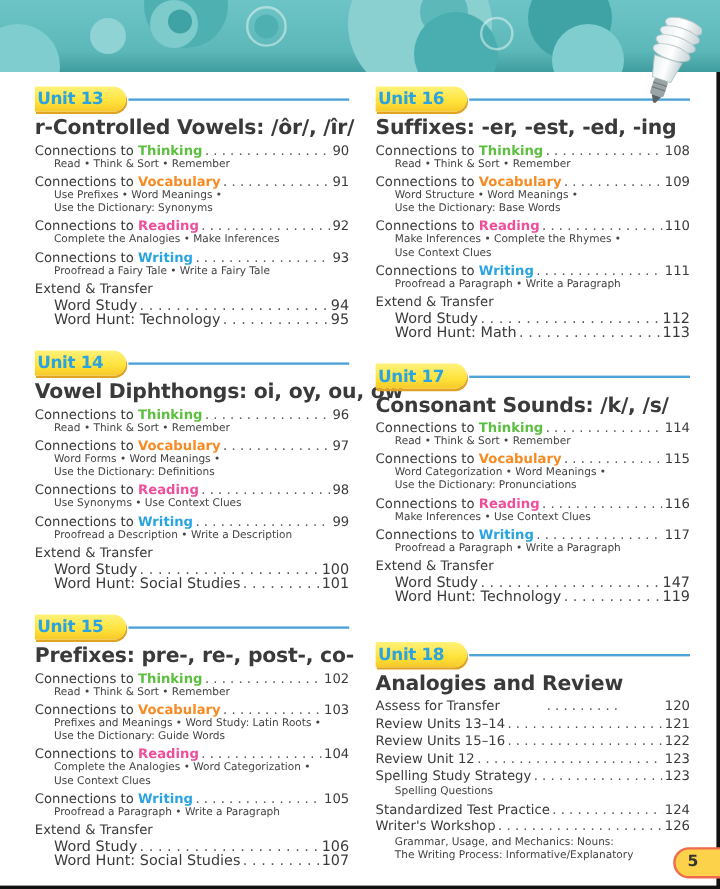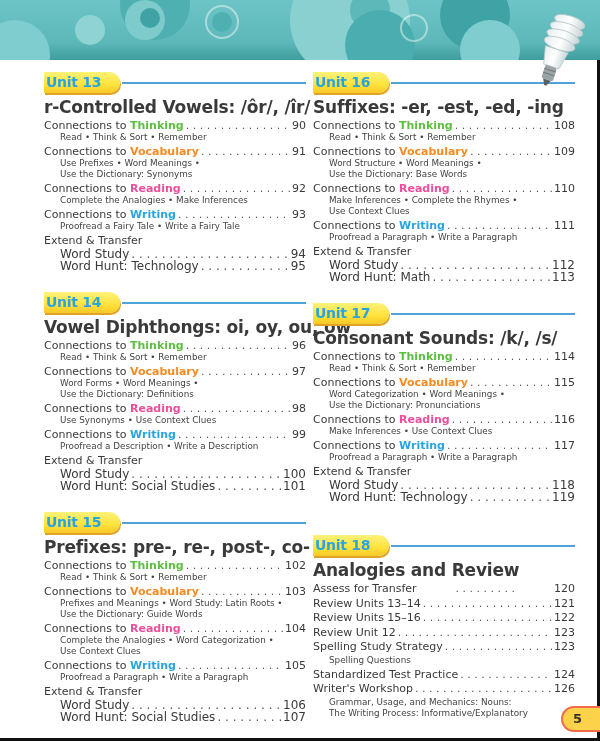--- a/index.html
+++ b/index.html
@@ -12,21 +12,21 @@
       overflow: hidden;
     }
     .banner .blob { position: absolute; border-radius: 50%; }
     .banner .ring { position: absolute; border-radius: 50%; border: 2px solid rgba(255,255,255,0.45); }
 
     .bulb { position: absolute; left: 525px; top: 5px; width: 60px; height: 100px; z-index: 5; }
 
     .page-right-border { position: absolute; right: 0; top: 60px; width: 3px; height: 681px; background: #111; }
 
     .col { position: absolute; top: 72px; width: 262px; }
-    .col.left { left: 44px; }
+    .col.left { left: 29px; }
     .col.right { left: 313px; }
 
     .unit { margin-bottom: 16px; }
     .unit-head { position: relative; height: 22px; margin-bottom: 3px; }
     .unit-pill {
       position: absolute; left: 0; top: 0; height: 21px; width: 76px;
       background: linear-gradient(180deg, #fff27a 0%, #ffe23a 60%, #f6c92a 100%);
       border-radius: 0 12px 12px 0;
       box-shadow: 1px 2px 0 #e0a323;
       padding-left: 2px;
@@ -339,21 +339,21 @@
         <span class="lbl"><span>Connections to</span> <span class="kw writing">Writing</span></span>
         <span class="dots"></span>
         <span class="pg">117</span>
       </div>
     <div class="sub">Proofread a Paragraph • Write a Paragraph</div>
     <div class="ext">Extend &amp; Transfer</div>
     <div class="sub2">
       <div class="row">
           <span class="lbl">Word Study</span>
           <span class="dots"></span>
-          <span class="pg">118</span>
+          <span class="pg">147</span>
         </div>
       <div class="row">
           <span class="lbl">Word Hunt: Technology</span>
           <span class="dots"></span>
           <span class="pg">119</span>
         </div>
     </div>
   </div>
 
   <div class="unit" style="margin-top:32px;">

